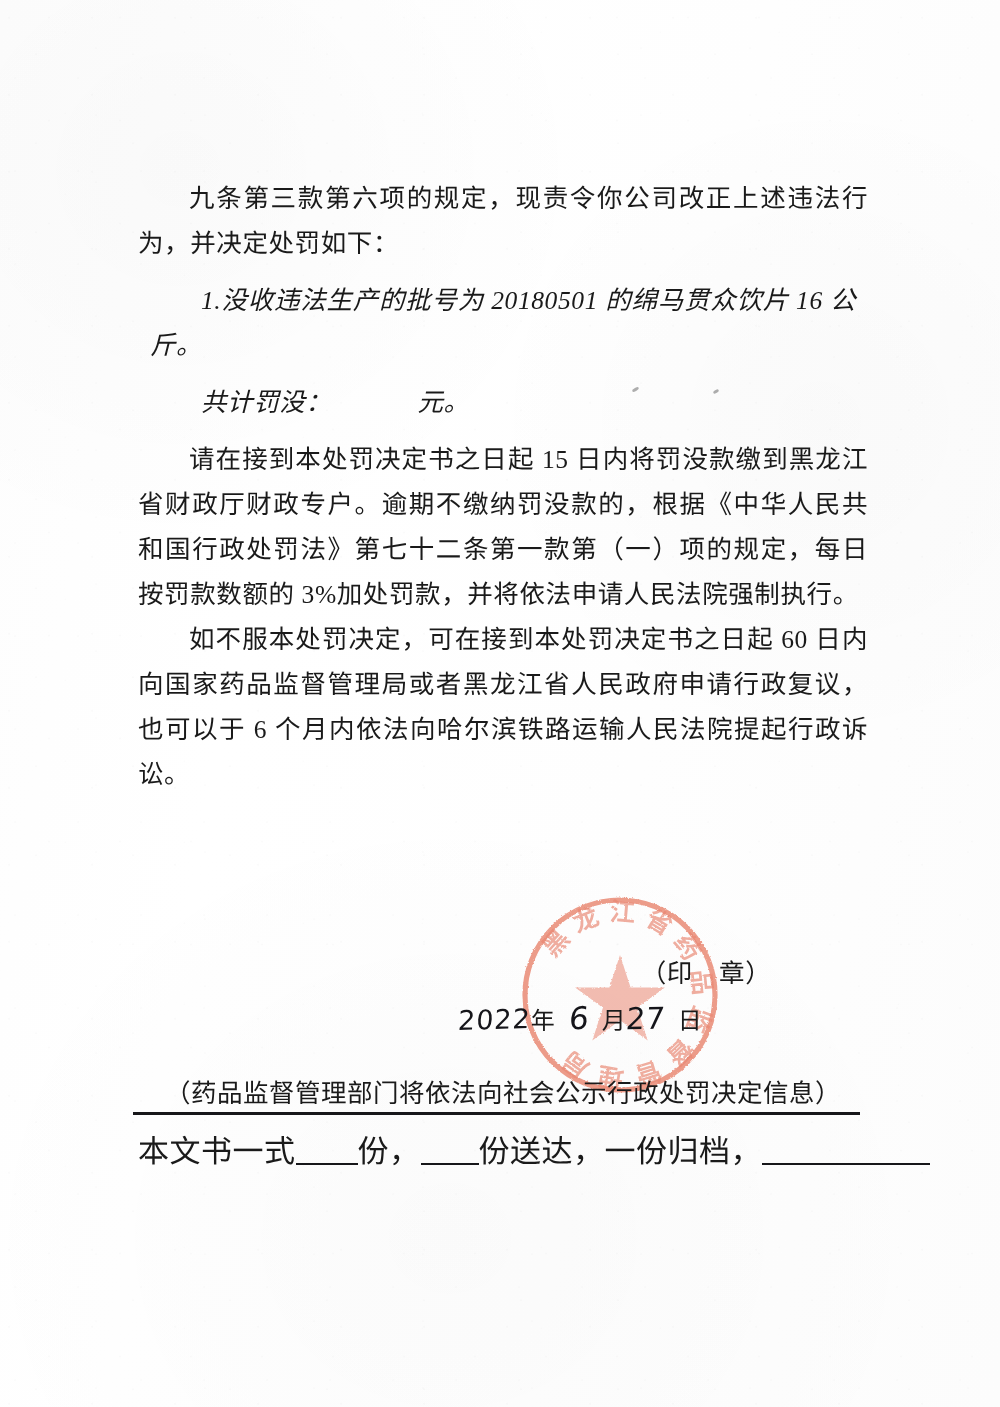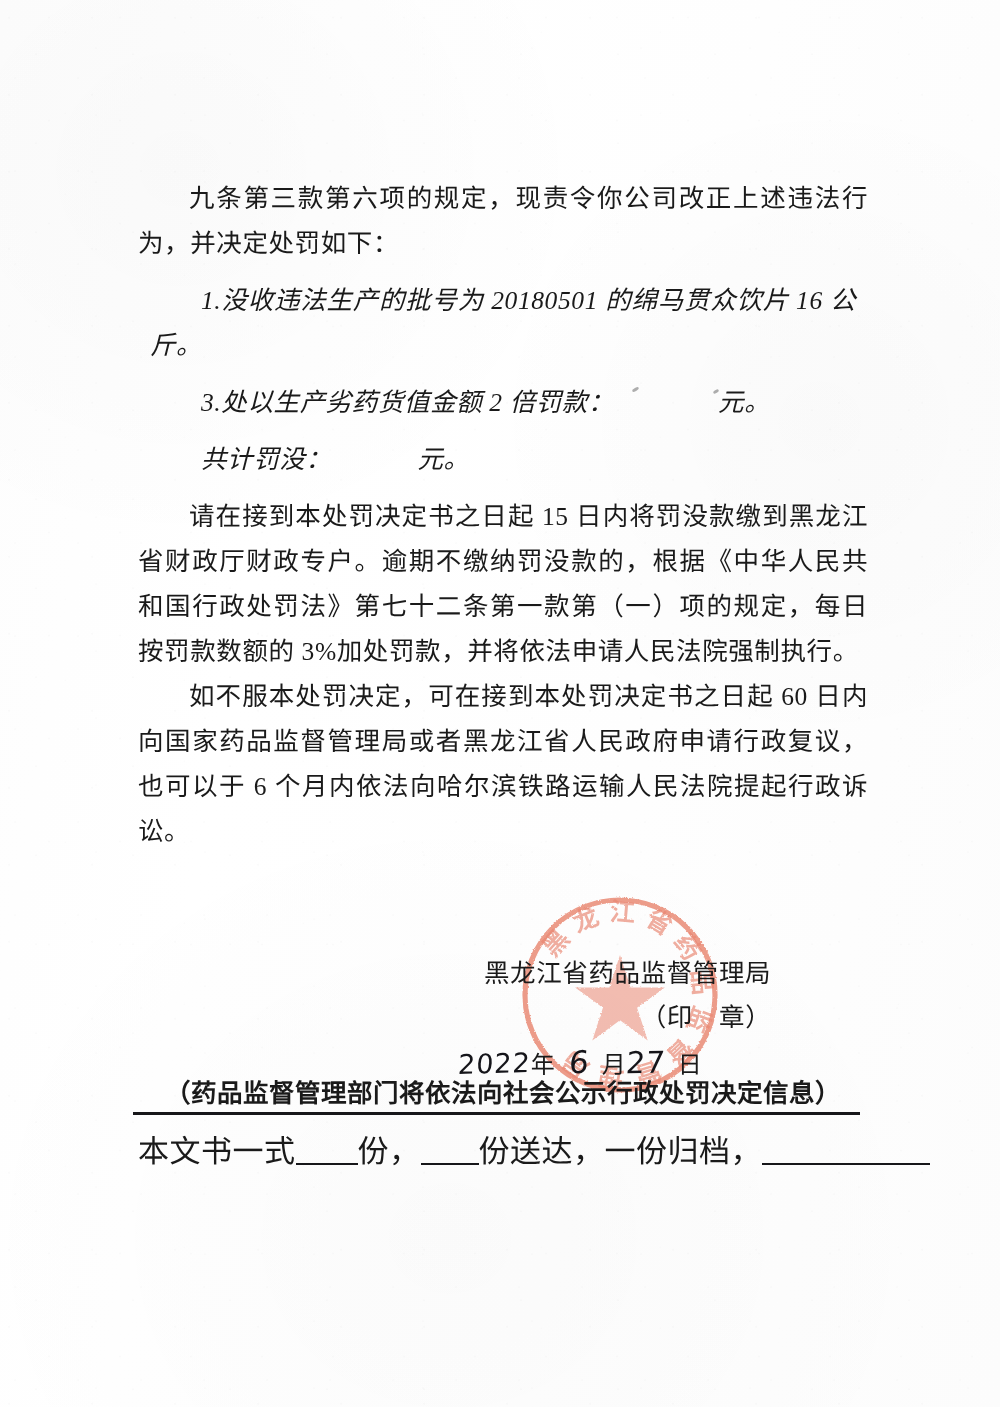--- a/index.html
+++ b/index.html
@@ -136,21 +136,20 @@
   
   .footer-note {
     position: absolute;
     left: 138px;
     top: 1072px;
     width: 730px;
     font-size: 25.5px;
     letter-spacing: 0.5px;
     text-align: center;
     white-space: nowrap;
-    font-weight: bold;
   }
   .rule {
     position: absolute;
     left: 133px;
     top: 1112px;
     width: 727px;
     height: 3px;
     background: #17171a;
   }
   .footer-copies {
@@ -177,21 +176,20 @@
 <div class="page"></div>
 <div class="grain"></div>
 
 <div class="body-text">
 
   <p class="para">九条第三款第六项的规定，现责令你公司改正上述违法行为，并决定处罚如下：</p>
 
   <p class="list-line"><span>1.</span><span>没收违法生产的批号为 20180501 的绵马贯众饮片 16 公斤。</span></p>
 
 
-  <p class="list-line"><span>3.</span><span>处以生产劣药货值金额 2 倍罚款：</span><span class="blank-amt wide"></span><span>元。</span></p>
 
   <p class="list-line"><span>共计罚没：</span><span class="blank-amt mid"></span><span>元。</span></p>
 
   <p class="para">请在接到本处罚决定书之日起 15 日内将罚没款缴到黑龙江省财政厅财政专户。逾期不缴纳罚没款的，根据《中华人民共和国行政处罚法》第七十二条第一款第（一）项的规定，每日按罚款数额的 3%加处罚款，并将依法申请人民法院强制执行。</p>
 
   <p class="para">如不服本处罚决定，可在接到本处罚决定书之日起 60 日内向国家药品监督管理局或者黑龙江省人民政府申请行政复议，也可以于 6 个月内依法向哈尔滨铁路运输人民法院提起行政诉讼。</p>
 </div>
 
 <div class="speck" style="left:632px; top:388px; width:7px; height:3px; transform:rotate(-28deg);"></div>
 <div class="speck" style="left:713px; top:390px; width:6px; height:3px; transform:rotate(-32deg);"></div>
@@ -218,21 +216,20 @@
       <textPath href="#sealRing" startOffset="50%" text-anchor="middle">黑龙江省药品监督管理局</textPath>
     </text>
   </g>
 
   <g filter="url(#inkRough)" opacity="0.55">
     <polygon points="102,62 112.6,94.6 146.9,94.6 119.1,114.8 129.7,147.4 102,127.2 74.3,147.4 84.9,114.8 57.1,94.6 91.4,94.6" fill="#e8806b"></polygon>
   </g>
 </svg>
 
 <div class="sign-block">
-  <p class="sign-org">黑龙江省药品监督管理局</p>
   <p class="sign-seal-note">（印　章）</p>
   <p class="sign-date">
     <span class="hand y">2022</span>
     <span class="u-lbl">年</span>
     <span class="hand m" style="margin-left:14px;">6</span>
     <span class="u-lbl" style="margin-left:12px;">月</span>
     <span class="hand d">27</span>
     <span class="u-lbl" style="margin-left:12px;">日</span>
   </p>
 </div>

